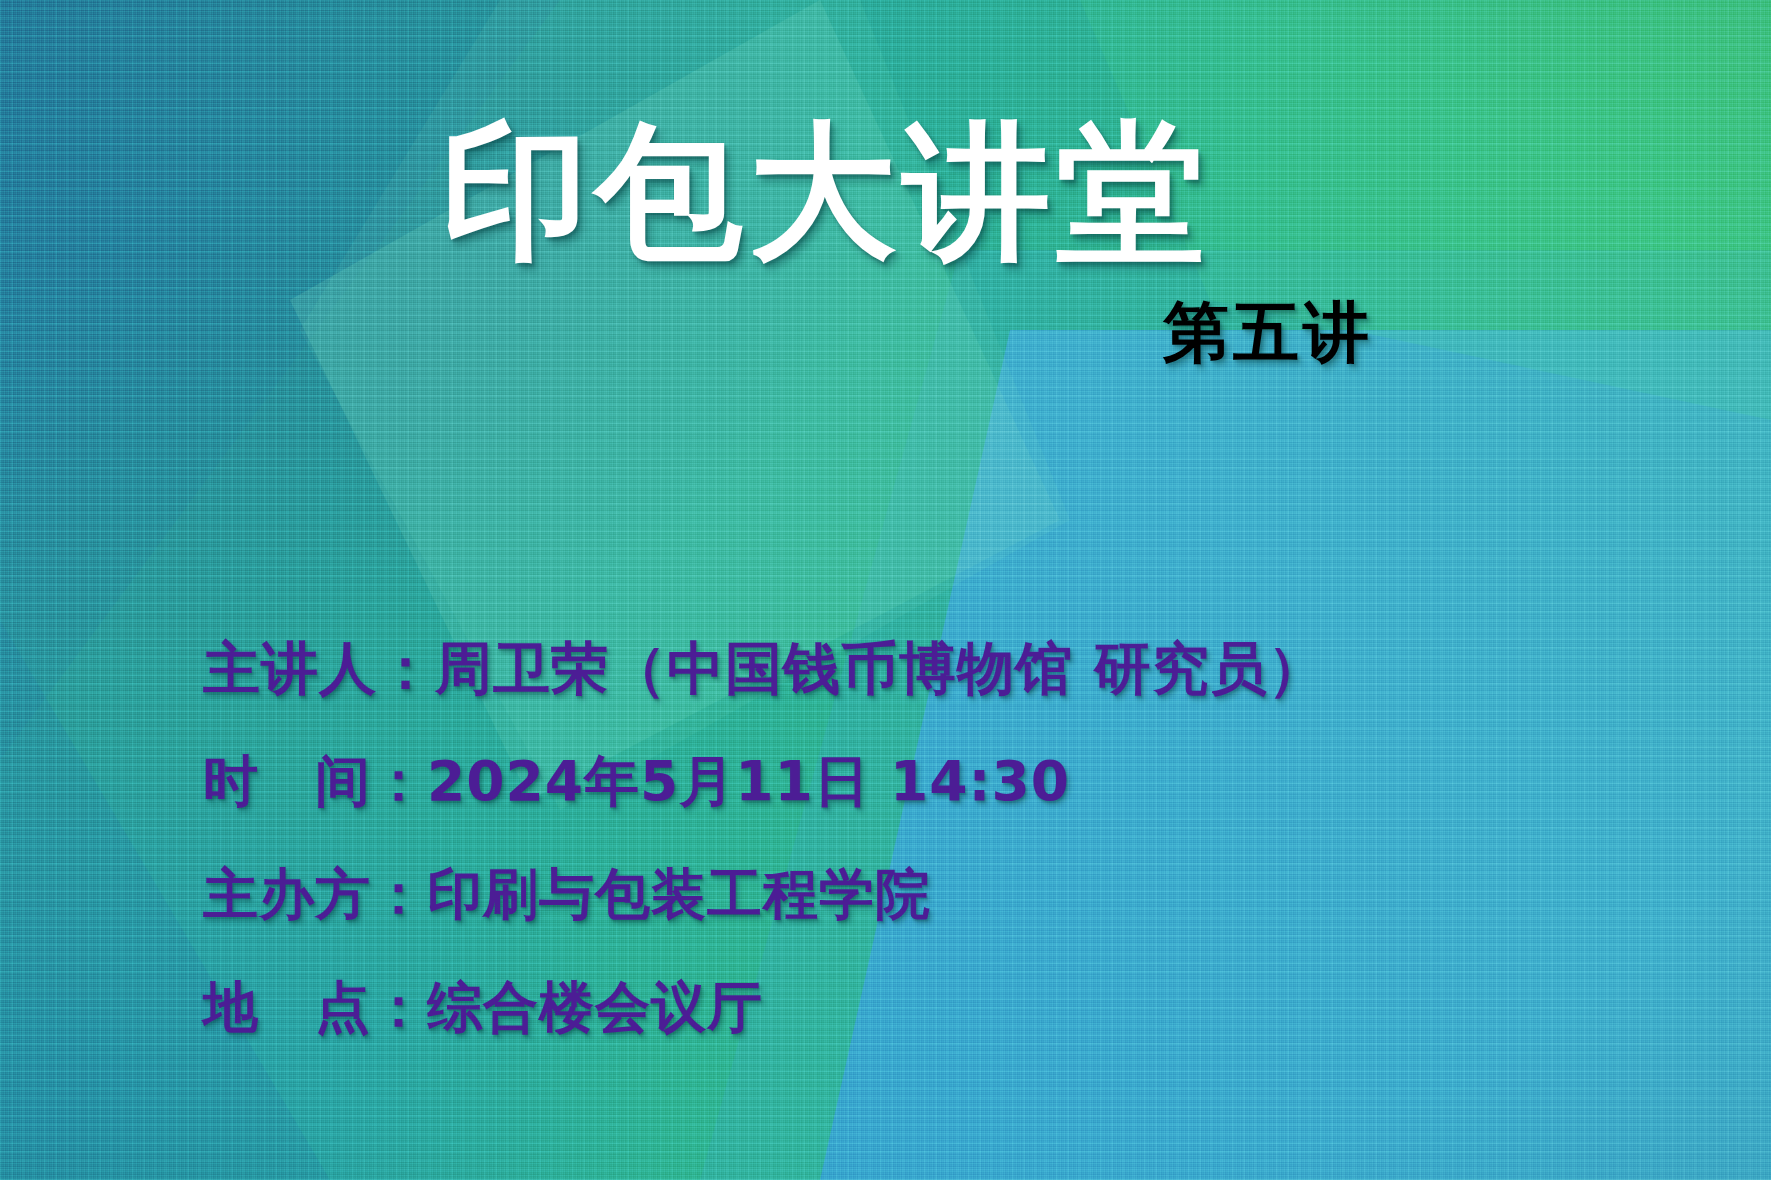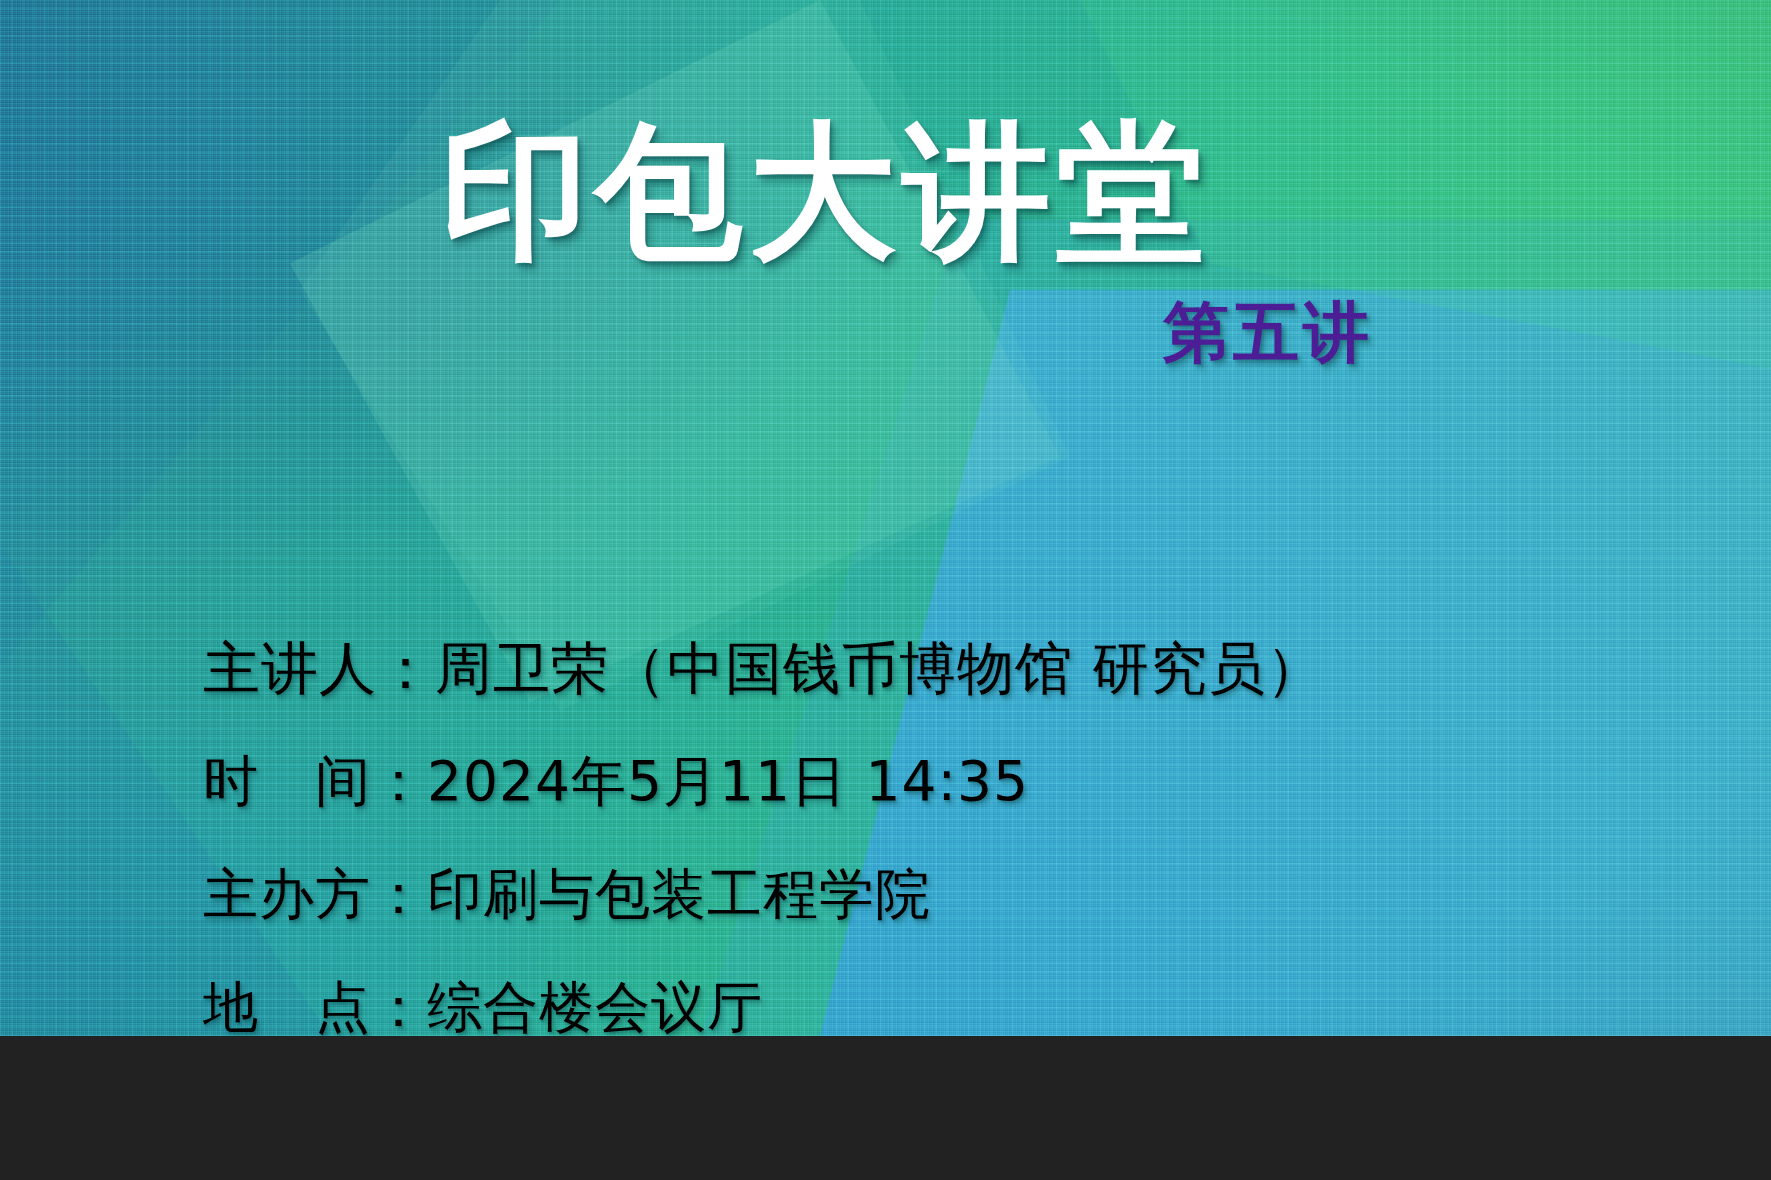--- a/index.html
+++ b/index.html
@@ -4,21 +4,21 @@
 <style>
   html, body {
     margin: 0;
     padding: 0;
     background: #222;
   }
 
   #poster {
     position: relative;
     width: 1771px;
-    height: 1036px;
+    height: 1180px;
     overflow: hidden;
     font-family: "DejaVu Sans", "Liberation Sans", sans-serif;
     background: #2ea894;
   }
 
   
   .bg-base {
     position: absolute;
     inset: 0;
     background:
@@ -109,40 +109,40 @@
     text-shadow:
       5px 7px 7px rgba(0,60,60,0.35),
       2px 3px 3px rgba(0,50,55,0.30);
     white-space: nowrap;
   }
 
   .subtitle {
     position: absolute;
     right: 398px;
     top: 288px;
-    color: #4c1d95;
+    color: #000000;
     font-size: 66px;
     font-weight: 700;
     letter-spacing: 4px;
     text-shadow:
       4px 5px 6px rgba(0,60,60,0.35),
       2px 2px 3px rgba(0,50,55,0.28);
     white-space: nowrap;
   }
 
   .info-block {
     position: absolute;
     left: 203px;
     top: 612px;
   }
 
   .info-line {
-    color: #000000;
+    color: #4c1d95;
     font-size: 55px;
-    font-weight: 400;
+    font-weight: 700;
     letter-spacing: 1px;
     line-height: 113px;
     white-space: pre;
     text-shadow:
       3px 4px 5px rgba(0,60,60,0.32),
       1px 2px 2px rgba(0,50,55,0.26);
   }
   .info-line.l1 { font-size: 57px; }
 </style>
 </head>
@@ -189,19 +189,19 @@
   <div class="vignette"></div>
 
   <div class="content">
 
     <div class="title">印包大讲堂</div>
 
     <div class="subtitle">第五讲</div>
 
     <div class="info-block">
       <div class="info-line l1">主讲人：周卫荣（中国钱币博物馆 研究员）</div>
-      <div class="info-line">时　间：2024年5月11日 14:35</div>
+      <div class="info-line">时　间：2024年5月11日 14:30</div>
       <div class="info-line">主办方：印刷与包装工程学院</div>
       <div class="info-line">地　点：综合楼会议厅</div>
     </div>
 
   </div>
 </div>
 
 </body></html>

